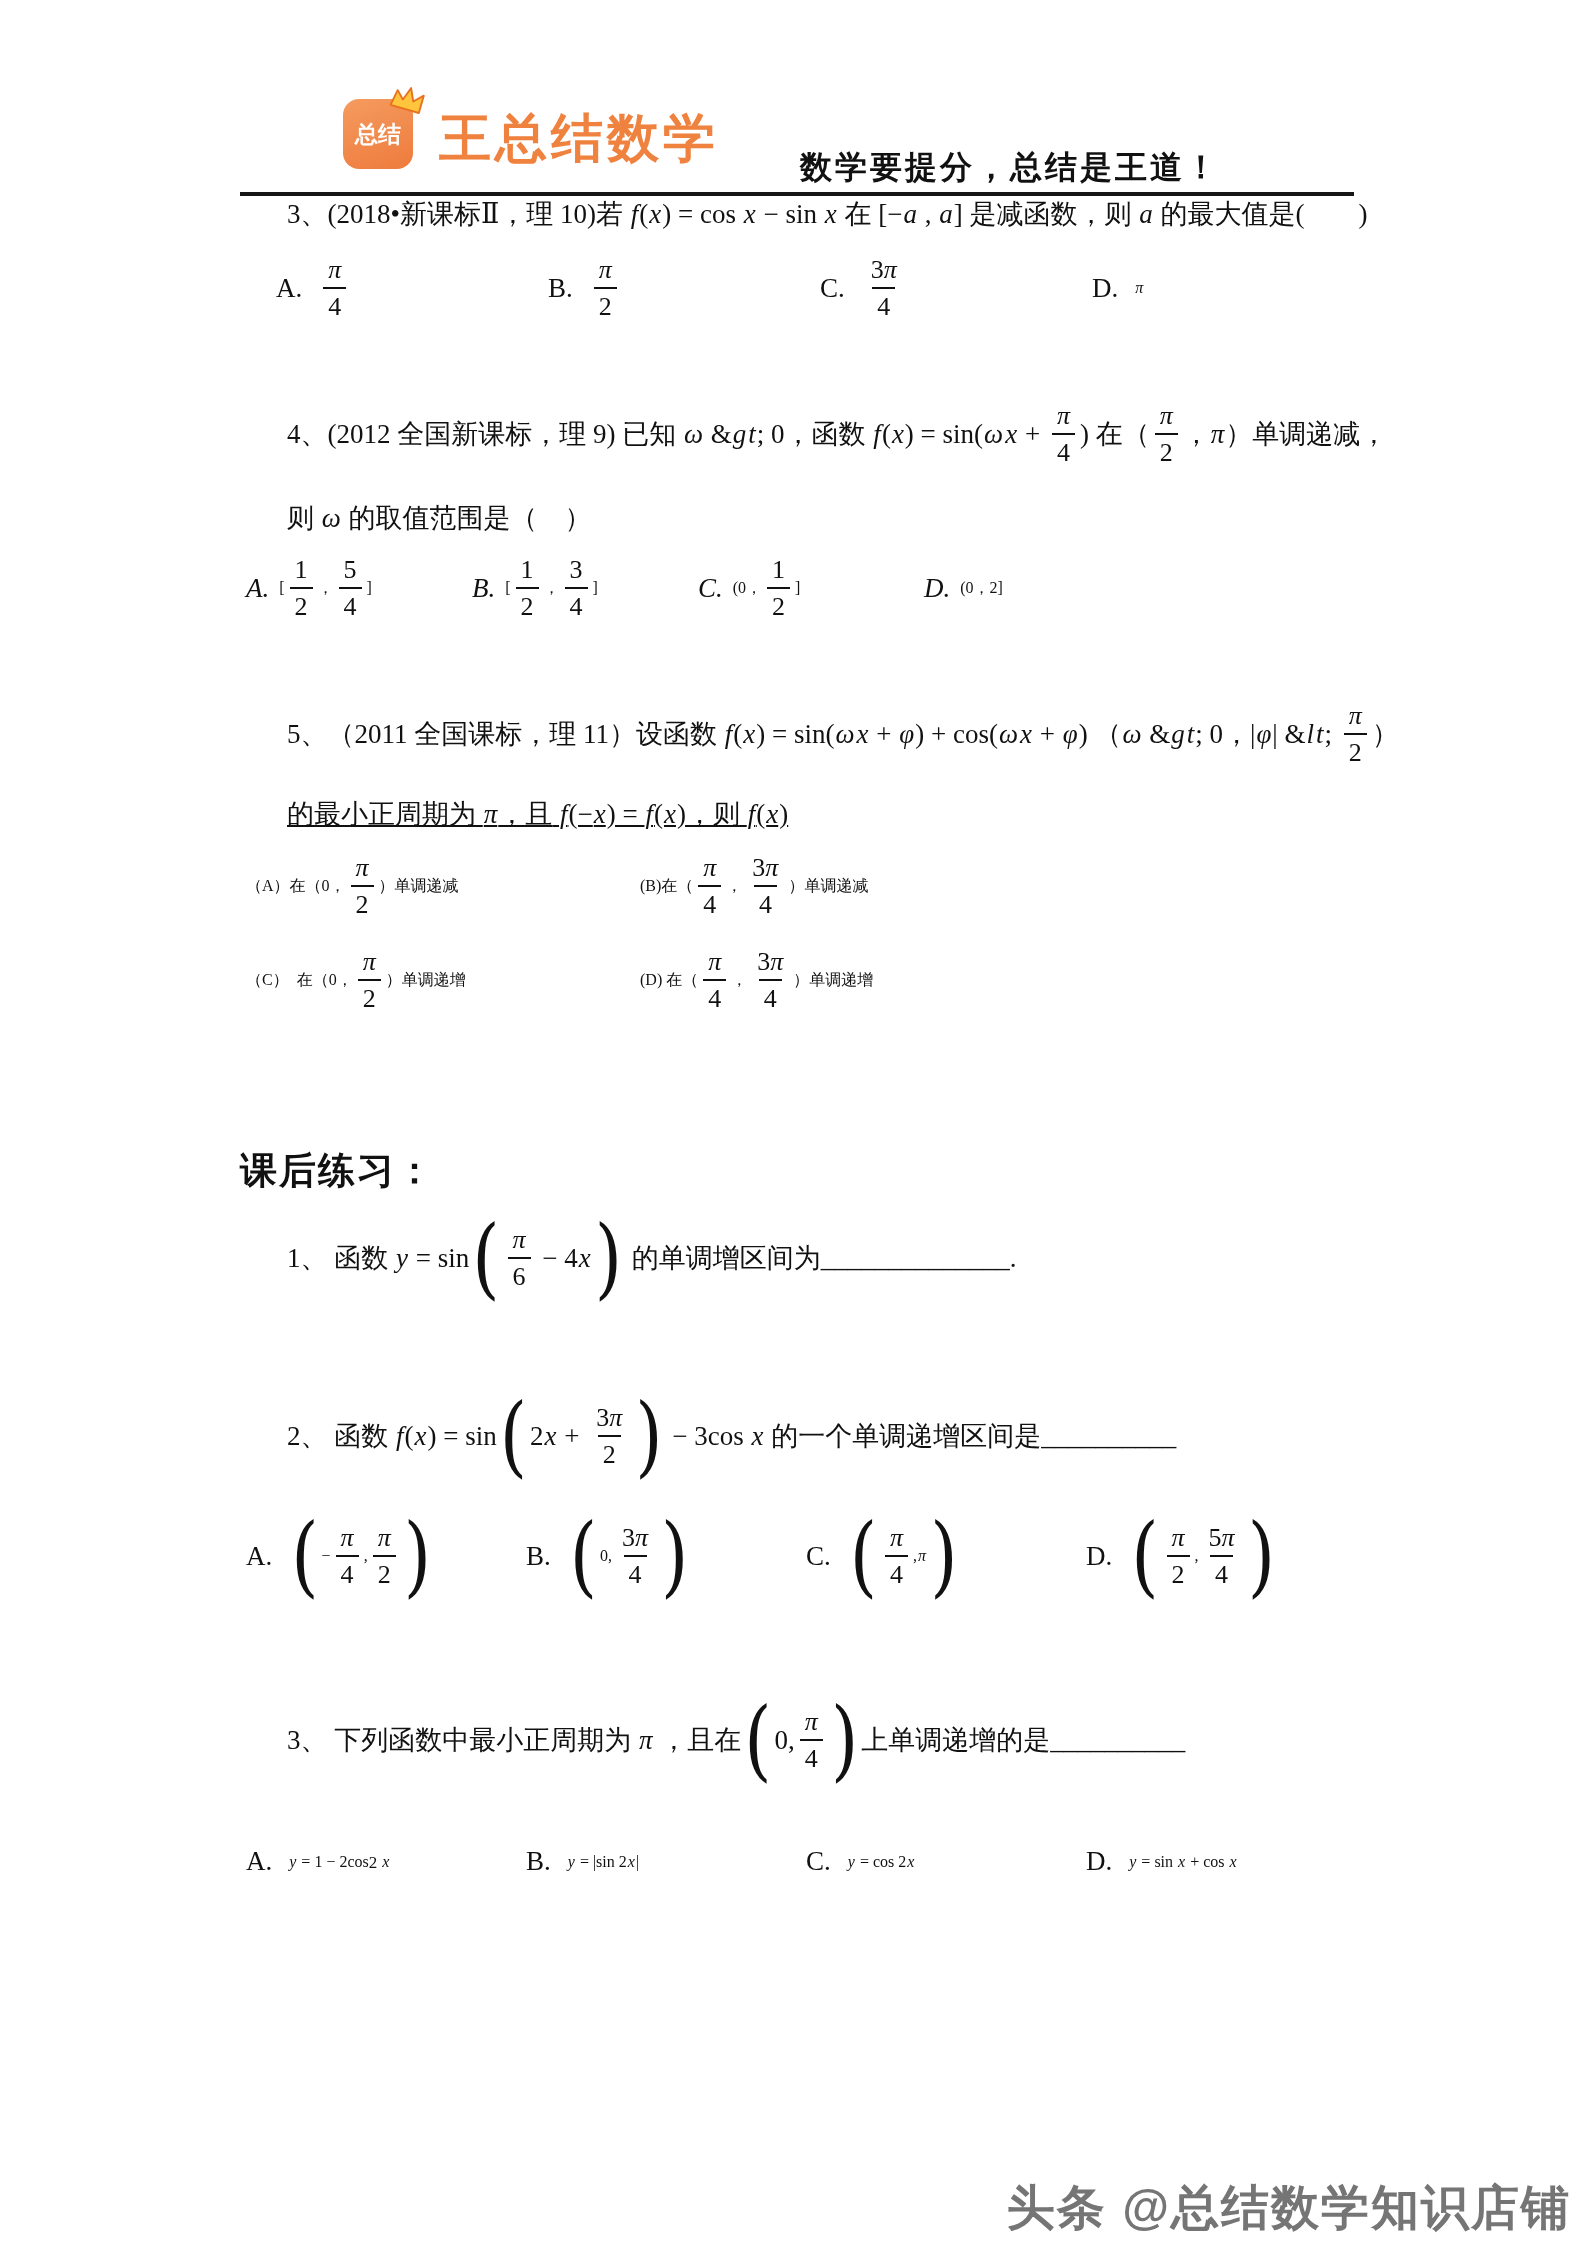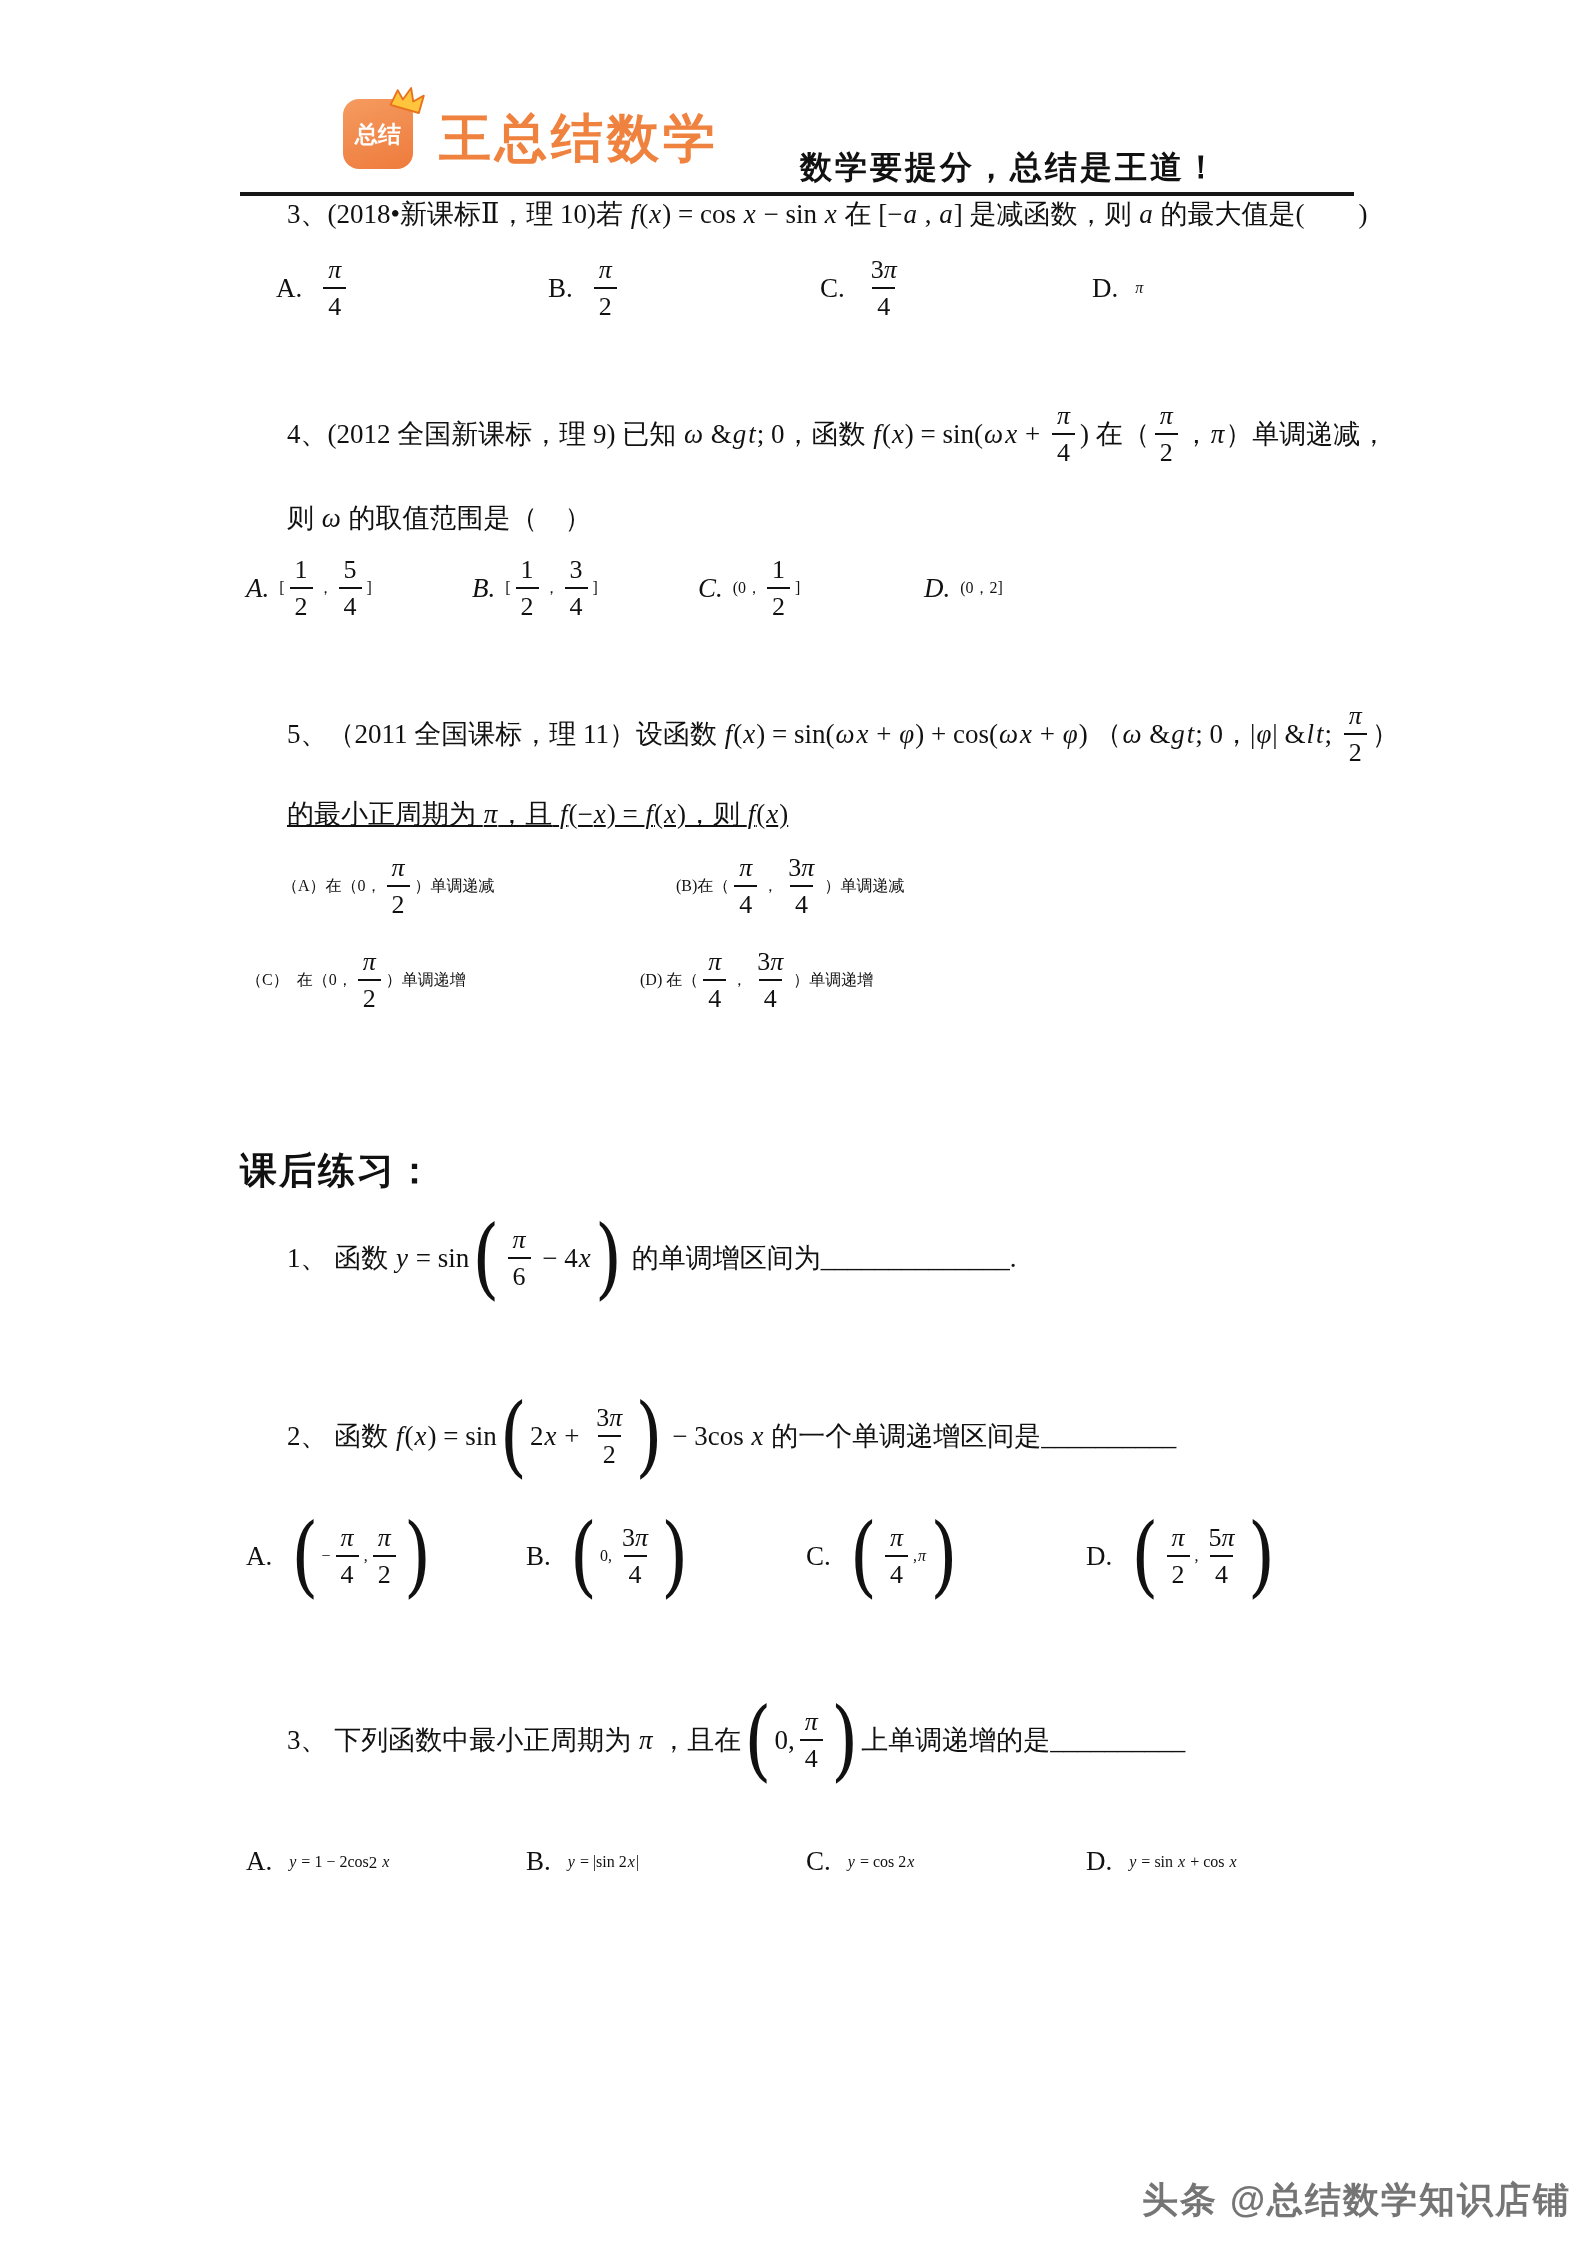--- a/index.html
+++ b/index.html
@@ -32,37 +32,37 @@
   .sup{font-size:17px;align-self:flex-start;margin-top:2px;}
 
   
   .opt-row{position:absolute;left:240px;display:flex;align-items:center;}
   .opt{display:flex;align-items:center;}
   .opt-label{font-size:27px;margin-right:16px;}
   .q3o{top:256px;padding-left:36px;}  .q3o .opt{width:272px;}
   .q4o{top:556px;padding-left:6px;}   .q4o .opt{width:226px;}
   .q4o .opt-label{font-style:italic;margin-right:10px;}
   .q5row{left:246px;}                 .q5row .opt:first-child{width:394px;}
-  .q5a{top:854px;margin-left:36px;} .q5b{top:948px;}
+  .q5a{top:854px;} .q5b{top:948px;}
   .p2o{top:1524px;padding-left:6px;}  .p2o .opt{width:280px;}
   .p3o{top:1846px;padding-left:6px;}  .p3o .opt{width:280px;}
 
   
   .q3-stem{top:196px;}
   .q4-stem1{top:402px;}
   .q4-stem2{top:500px;}
   .q5-stem1{top:702px;}
   .q5-stem2{top:796px;text-decoration:underline;}
   .practice-title{position:absolute;left:240px;top:1146px;font-size:37px;font-weight:bold;letter-spacing:2px;}
   .p1-stem{top:1226px;text-align:right;}
   .p2-stem{top:1404px;}
   .p3-stem{top:1708px;}
 
   
-  .watermark{position:absolute;right:16px;top:2176px;font-size:36px;font-weight:bold;letter-spacing:2px;
+  .watermark{position:absolute;right:16px;top:2176px;font-size:48px;font-weight:bold;letter-spacing:2px;
              color:var(--watermark_gray,#757575);font-family:"Liberation Sans","DejaVu Sans",sans-serif;}
 </style>
 </head>
 <body>
 
 <div class="page">
 
   <div class="badge">
     <svg class="crown" viewBox="0 0 40 30">
       <path d="M4 26 L7 9 L15 17 L20 3 L26 16 L35 7 L35 26 Z" fill="#ffc53d" stroke="#e8731f" stroke-width="2" stroke-linejoin="round"></path>

